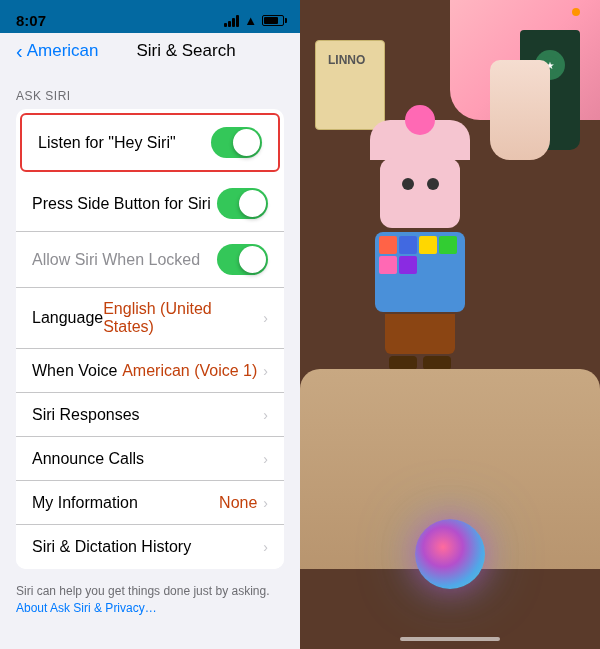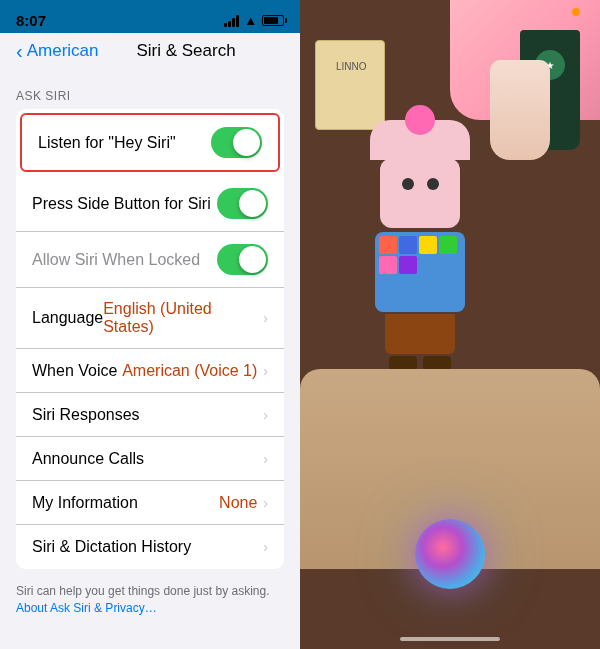--- a/index.html
+++ b/index.html
@@ -409,24 +409,24 @@
       top: 40px;
       left: 15px;
       width: 70px;
       height: 90px;
       background: #e8d5a0;
       border-radius: 4px;
       border: 1px solid #c8b570;
     }
 
     .box-text {
-      font-size: 10px;
+      font-size: 12px;
       color: #555;
-      padding: 20px;
-      font-weight: normal;
+      padding: 12px;
+      font-weight: bold;
     }
 
     
     .pink-bg-element {
       position: absolute;
       top: 0;
       right: 0;
       width: 150px;
       height: 120px;
       background: linear-gradient(135deg, #ffb6c1, #ff9eb5, #e887a0);

